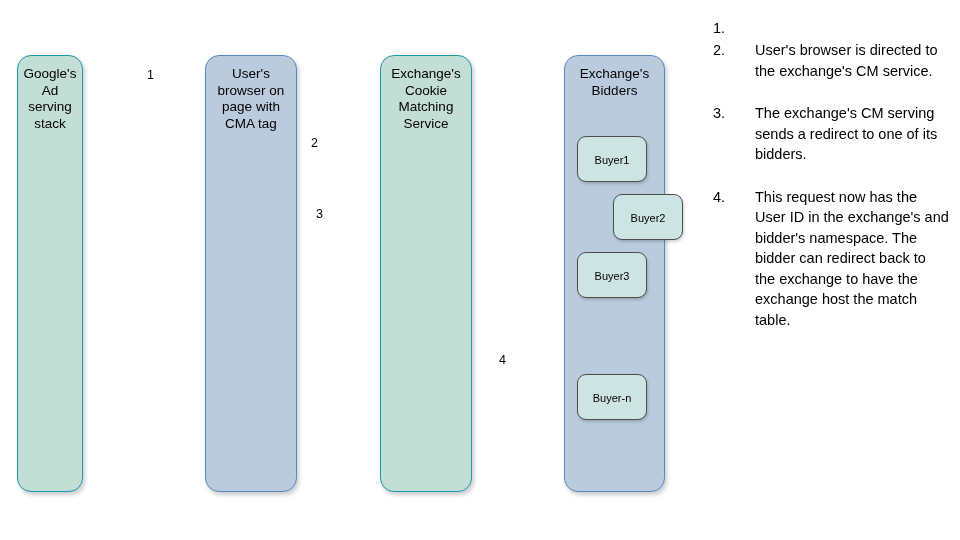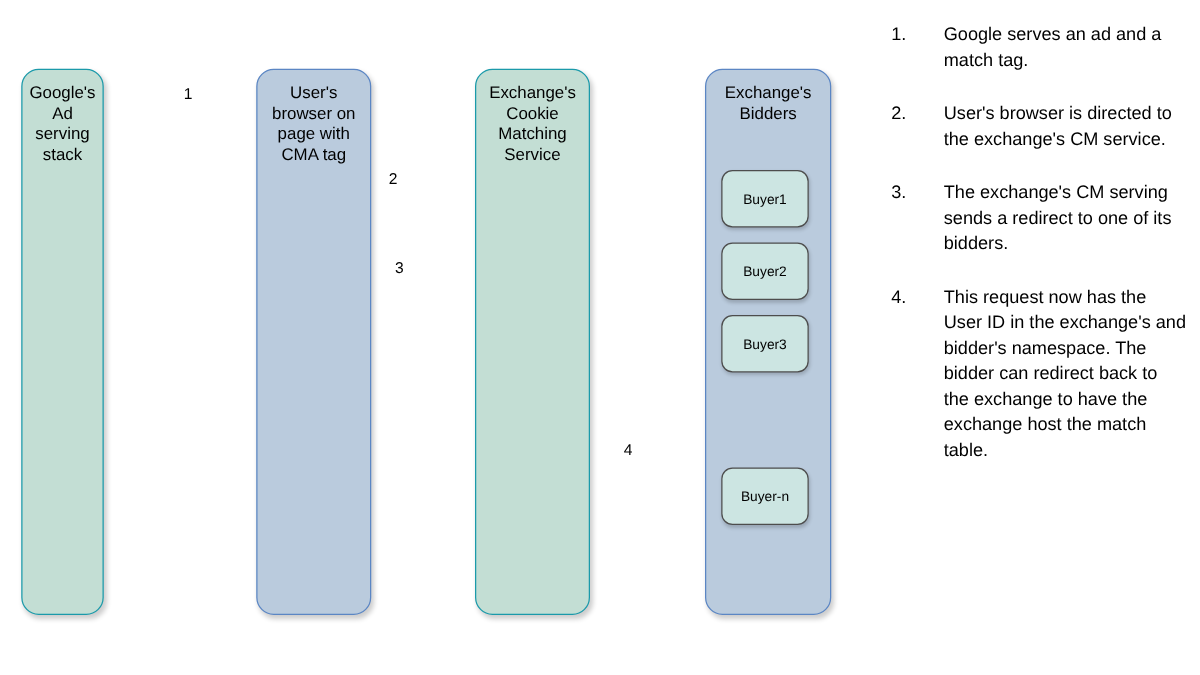--- a/index.html
+++ b/index.html
@@ -68,21 +68,21 @@
     box-sizing: border-box;
     background: #cce5e2;
     border: 1.1px solid #4d4d4d;
     border-radius: 9px;
     font-size: 11px;
     line-height: 46px;
     text-align: center;
     box-shadow: 1px 2px 3px rgba(0,0,0,0.18);
   }
   #buyer-1 { top: 136px; }
-  #buyer-2 { top: 194px; }
+  #buyer-2 { top: 194px; margin-left: 36px; }
   #buyer-3 { top: 252px; }
   #buyer-n { top: 374px; }
 
   
   .arrow-label {
     position: absolute;
     font-size: 12.5px;
     line-height: 14px;
     color: #000;
     text-align: left;
@@ -175,21 +175,20 @@
   </svg>
 
   <div class="arrow-label" id="arrow-label-1">1</div>
   <div class="arrow-label" id="arrow-label-2">2</div>
   <div class="arrow-label" id="arrow-label-3">3</div>
   <div class="arrow-label" id="arrow-label-4">4</div>
 
   <div class="steps">
     <div class="step">
       <span class="num">1.</span>
-      <span class="txt">Google serves an ad and a match tag.</span>
     </div>
     <div class="step">
       <span class="num">2.</span>
       <span class="txt">User's browser is directed to the exchange's CM service.</span>
     </div>
     <div class="step">
       <span class="num">3.</span>
       <span class="txt">The exchange's CM serving sends a redirect to one of its bidders.</span>
     </div>
     <div class="step">

